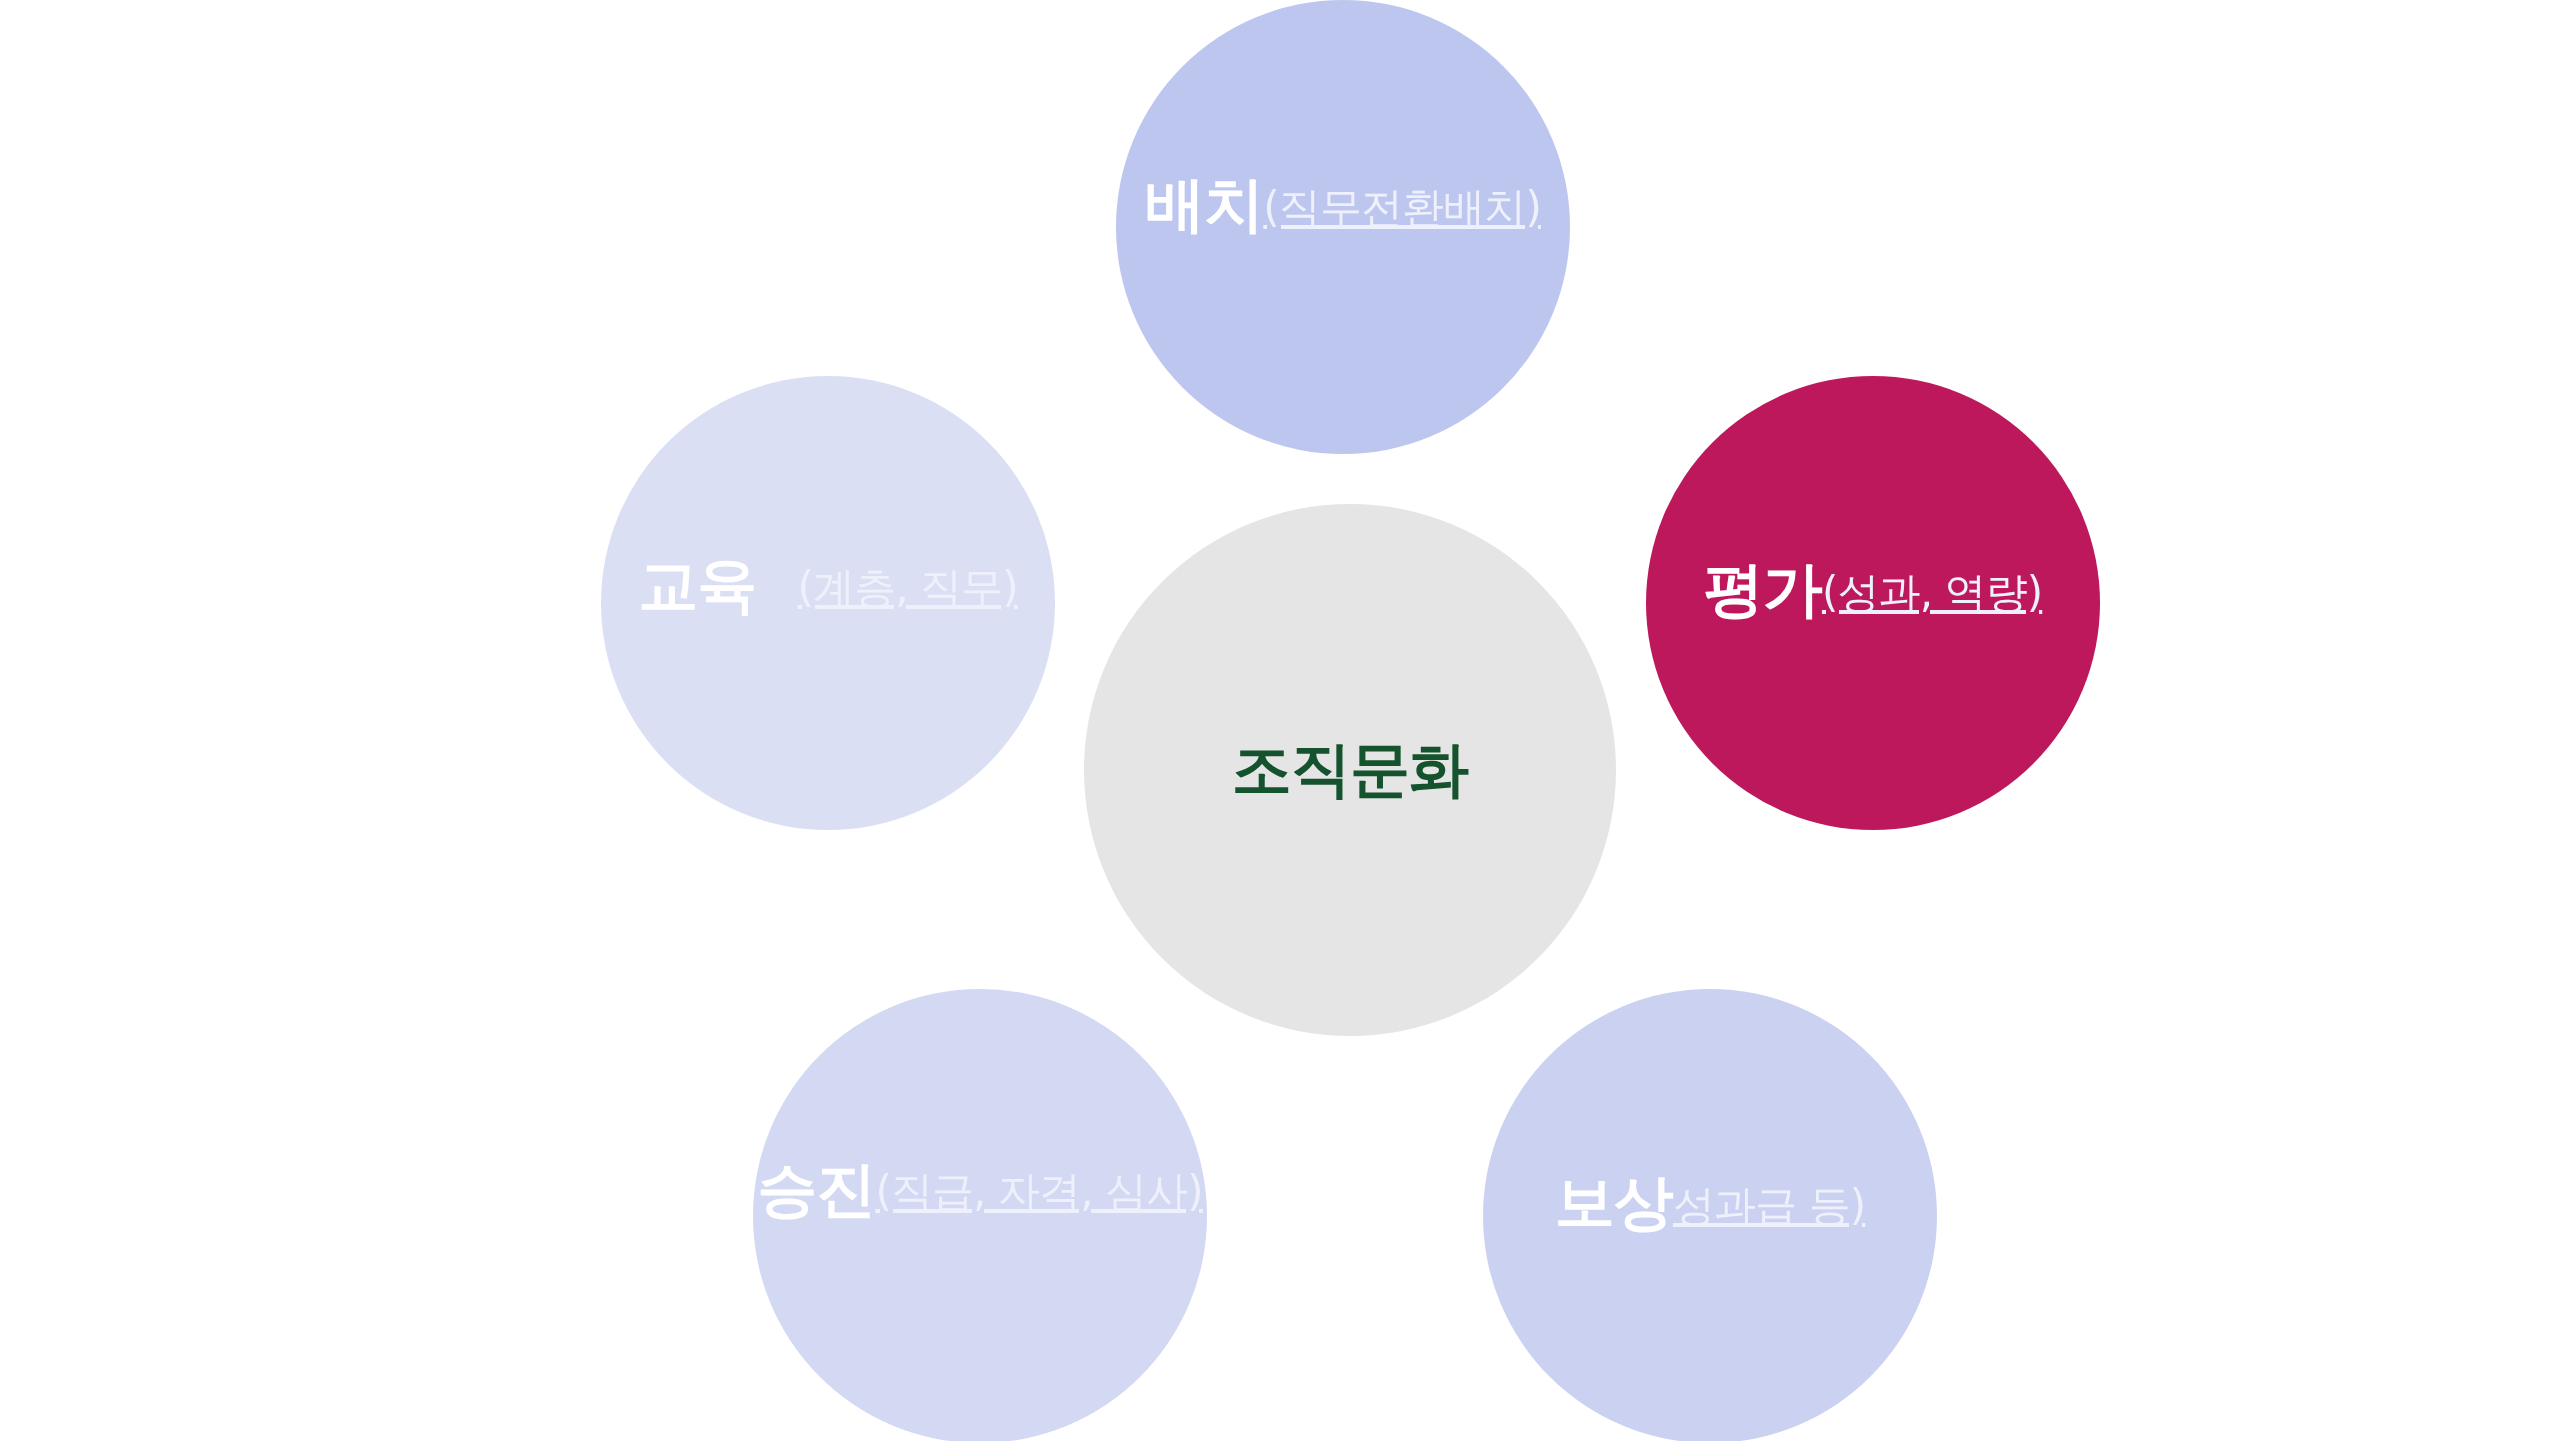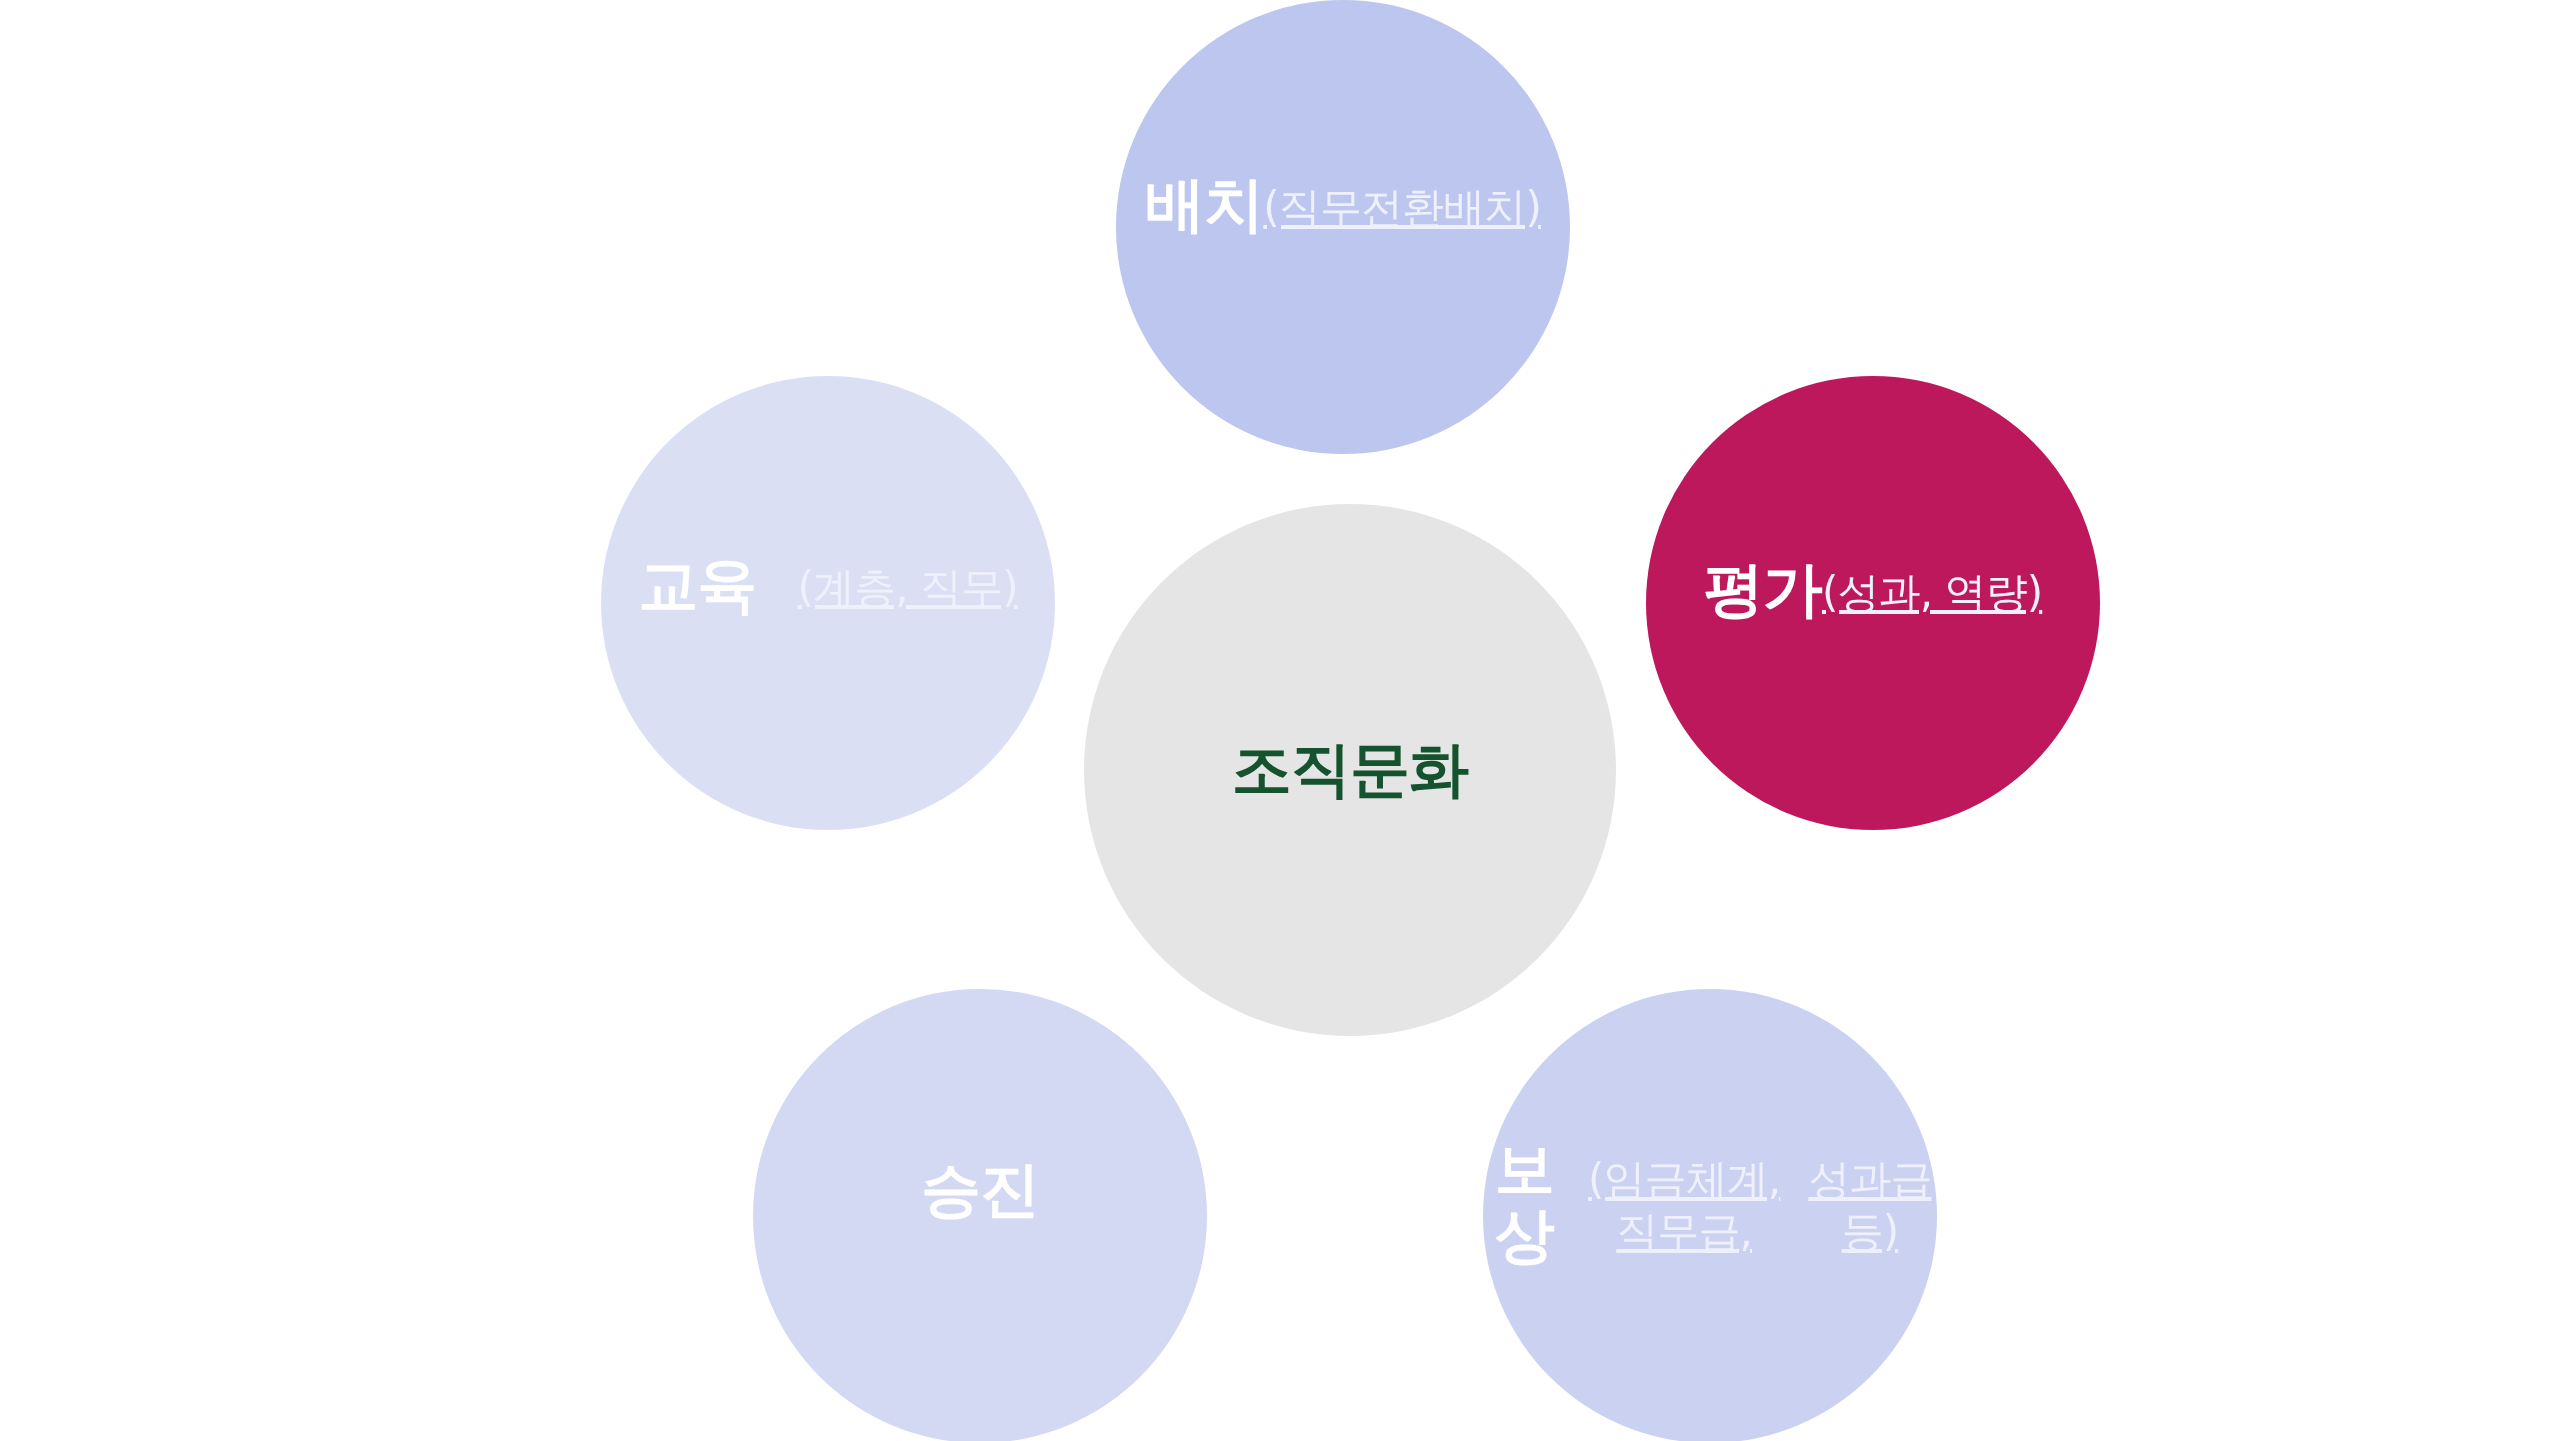--- a/index.html
+++ b/index.html
@@ -30,25 +30,25 @@
   <div class="sub">(직무전환배치)</div>
 </div>
 
 <div id="c-pyeongga" class="circle" style="background: #be185d;">
   <div class="title">평가</div>
   <div class="sub">(성과, 역량)</div>
 </div>
 
 <div id="c-bosang" class="circle" style="background: rgb(203, 209, 241);">
   <div class="title">보상</div>
-  <div class="sub">(임금체계, 직무급,</div>
   <div class="sub">성과급 등)</div>
 </div>
 
 <div id="c-seungjin" class="circle" style="background: rgb(211, 216, 243);">
   <div class="title">승진</div>
+  <div class="sub">(직급, 자격, 심사)</div>
 </div>
 
 <div id="c-gyoyuk" class="circle" style="background: rgb(219, 223, 244); gap: 41px;">
   <div class="title">교육</div>
   <div class="sub">(계층, 직무)</div>
 </div>
 
 
 </body></html>

